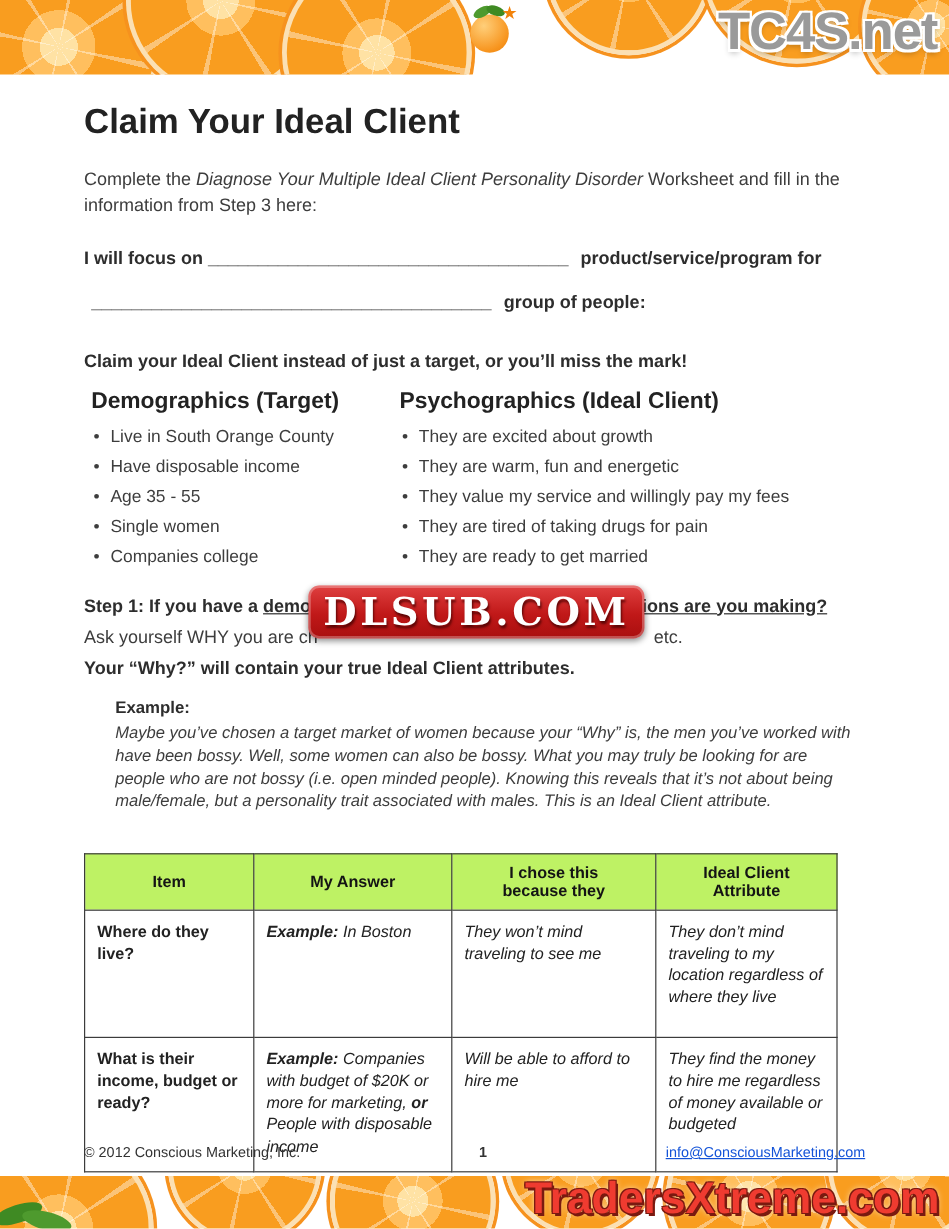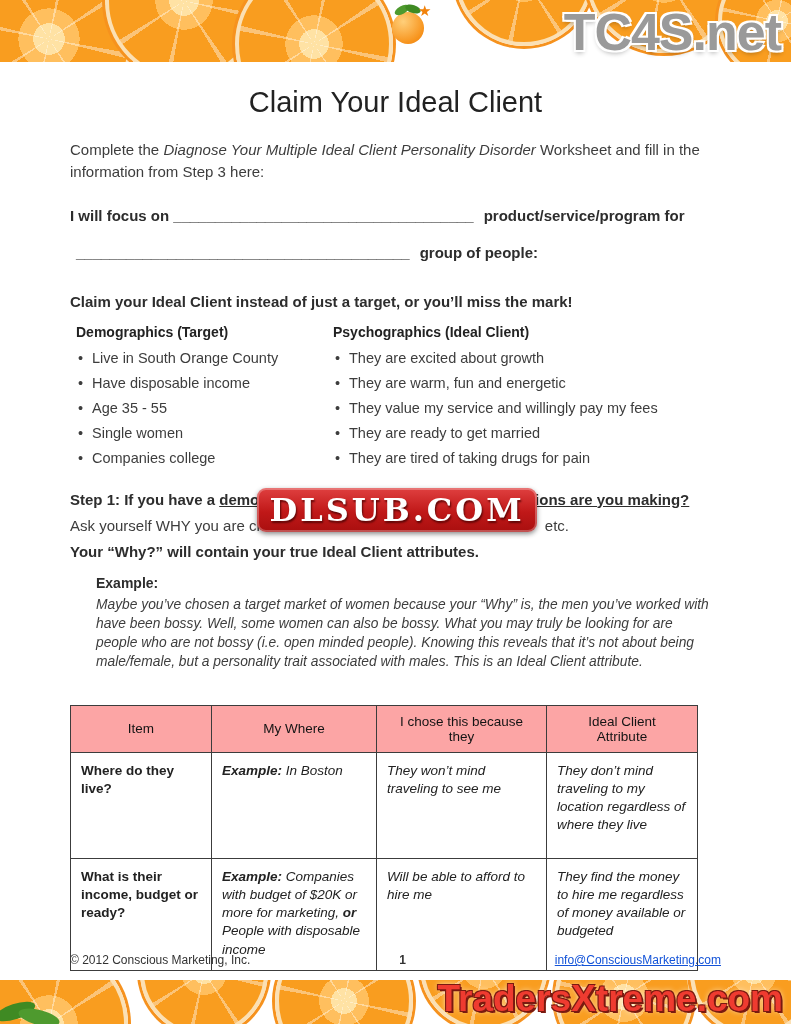--- a/index.html
+++ b/index.html
@@ -28,60 +28,60 @@
   .leaf { position:absolute; width:16px; height:8px; border-radius:50%; background:#4e9a2e; }
   .leaf.l1 { left:2px; top:-6px; transform:rotate(-28deg); }
   .leaf.l2 { left:13px; top:-7px; transform:rotate(18deg); background:#3f8a23; }
   .star { position:absolute; left:418px; top:2px; font-size:15px; color:#f2820a; }
   .bleaf { position:absolute; width:42px; height:15px; border-radius:50%; background:#3f8a23; }
   .bleaf.b1 { left:-6px; top:24px; transform:rotate(-18deg); }
   .bleaf.b2 { left:18px; top:30px; transform:rotate(14deg); background:#4e9a2e; }
 
   .brand-top {
     position:absolute; right:10px; top:2px;
-    font-size:52px; font-weight:800; letter-spacing:-1px; color:#9a9a9a;
+    font-size:44px; font-weight:800; letter-spacing:-1px; color:#9a9a9a;
     text-shadow:-2px -2px 0 #fff, 2px -2px 0 #fff, -2px 2px 0 #fff, 2px 2px 0 #fff, 0 3px 5px rgba(0,0,0,.30);
   }
   .brand-bottom {
     position:absolute; right:8px; bottom:4px;
     font-size:37px; font-weight:800; color:#ef3b30; letter-spacing:0px;
     text-shadow:-1px -1px 0 #7a1a10, 1px -1px 0 #7a1a10, -1px 1px 0 #7a1a10, 2px 2px 0 #7a1a10, 0 0 6px rgba(255,255,255,.85);
     margin-top:36px;
   }
 
   
   .content { position:absolute; left:70px; top:62px; width:651px; }
-  h1.title { margin:24px 0 0; text-align:center; font-size:29px; font-weight:400; color:#222; }
+  h1.title { margin:24px 0 0; text-align:left; font-size:29px; font-weight:700; color:#222; }
   p.intro { margin:20px 0 0; font-size:15px; line-height:1.45; color:#3d3d3d; }
   .ital { font-style:italic; }
   .focus { margin-top:24px; font-weight:700; font-size:15px; color:#2d2d2d; }
   .focus .post { margin-left:10px; }
   .focus2 { margin-top:20px; padding-left:6px; }
   .claim { margin-top:32px; font-weight:700; font-size:15px; color:#2d2d2d; }
 
   .cols { display:flex; margin-top:14px; padding-left:6px; }
   .col-left { width:257px; }
   .col-right { flex:1; }
-  .col h3 { margin:0 0 10px; font-size:14px; font-weight:700; color:#222; }
+  .col h3 { margin:0 0 10px; font-size:19px; font-weight:700; color:#222; }
   ul.bullets { list-style:none; margin:0; padding:0; font-size:14.5px; color:#3d3d3d; }
   ul.bullets li { position:relative; padding-left:16px; margin-bottom:9px; }
   ul.bullets li::before { content:"\2022"; position:absolute; left:2px; top:0; }
 
   .step1 { margin-top:16px; font-weight:700; font-size:15px; color:#2d2d2d; }
   .step1 .und { text-decoration:underline; }
   .askline { margin-top:9px; font-size:15px; color:#3d3d3d; }
   .askline .gap { display:inline-block; width:280px; }
   .whyline { margin-top:9px; font-weight:700; font-size:15px; color:#2d2d2d; }
 
   .example-label { margin:15px 0 0 26px; font-weight:700; font-size:14px; color:#2d2d2d; }
   .example-text { margin:4px 0 0 26px; width:620px; font-style:italic; font-size:13.8px; line-height:1.38; color:#3d3d3d; }
 
   table.ws { border-collapse:collapse; margin-top:34px; width:627px; table-layout:fixed; }
   table.ws th, table.ws td { border:1px solid #3c3c3c; }
-  table.ws th { background:#fca5a5; color:#141414; font-size:13.5px; font-weight:400; padding:8px 20px; text-align:center; }
+  table.ws th { background:#bef264; color:#141414; font-size:13.5px; font-weight:700; padding:8px 20px; text-align:center; }
   table.ws td { vertical-align:top; padding:9px 10px; font-size:13.5px; line-height:1.35; color:#222; }
   td.item { font-weight:700; }
   td.it { font-style:italic; }
   .bold-it { font-weight:700; font-style:italic; }
   tr.r1 { height:106px; }
   tr.r2 { height:112px; }
 
   .watermark {
     position:absolute; left:257px; top:488px; width:280px; height:44px; z-index:6;
     border-radius:9px;
@@ -144,22 +144,22 @@
           <li>Single women</li>
           <li>Companies college</li>
         </ul>
       </div>
       <div class="col col-right">
         <h3>Psychographics (Ideal Client)</h3>
         <ul class="bullets">
           <li>They are excited about growth</li>
           <li>They are warm, fun and energetic</li>
           <li>They value my service and willingly pay my fees</li>
+          <li>They are tired of taking drugs for pain</li>
           <li>They are ready to get married</li>
-          <li>They are tired of taking drugs for pain</li>
         </ul>
       </div>
     </div>
 
     <div class="step1"><span>Step 1: If you have a </span><span class="und">demographic (target) in mind, what assumptions are you making?</span></div>
 
     <div class="askline"><span>Ask yourself WHY you are ch</span><span class="gap"></span><span>etc.</span></div>
 
     <div class="whyline">Your “Why?” will contain your true Ideal Client attributes.</div>
 
@@ -169,21 +169,21 @@
     <table class="ws">
       <colgroup>
         <col style="width:141px">
           <col style="width:165px">
           <col style="width:170px">
           <col style="width:151px">
       </colgroup>
       <thead>
         <tr>
           <th>Item</th>
-          <th>My Where</th>
+          <th>My Answer</th>
           <th>I chose this because they</th>
           <th>Ideal Client Attribute</th>
         </tr>
       </thead>
       <tbody>
         <tr class="r1">
           <td class="item">Where do they live?</td>
           <td class="it"><span class="bold-it">Example:</span><span> In Boston</span></td>
           <td class="it">They won’t mind traveling to see me</td>
           <td class="it">They don’t mind traveling to my location regardless of where they live</td>

